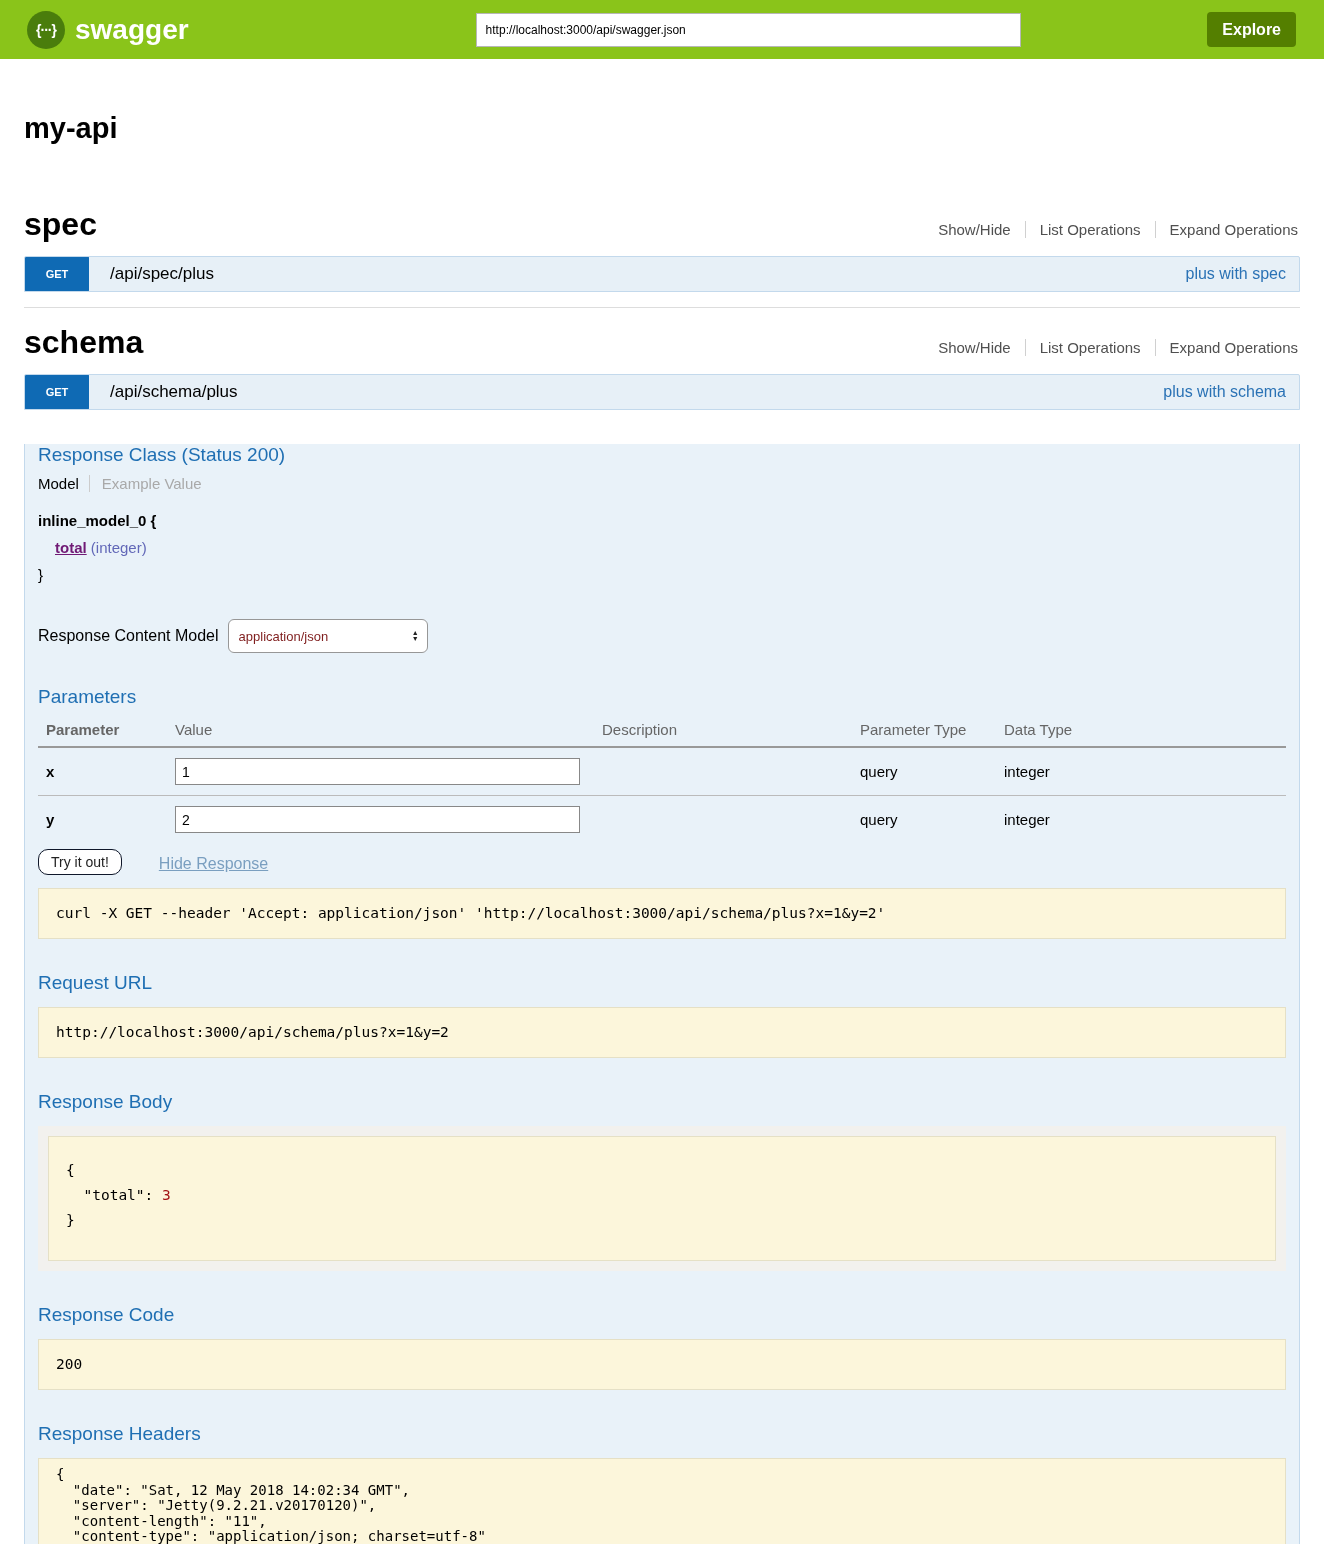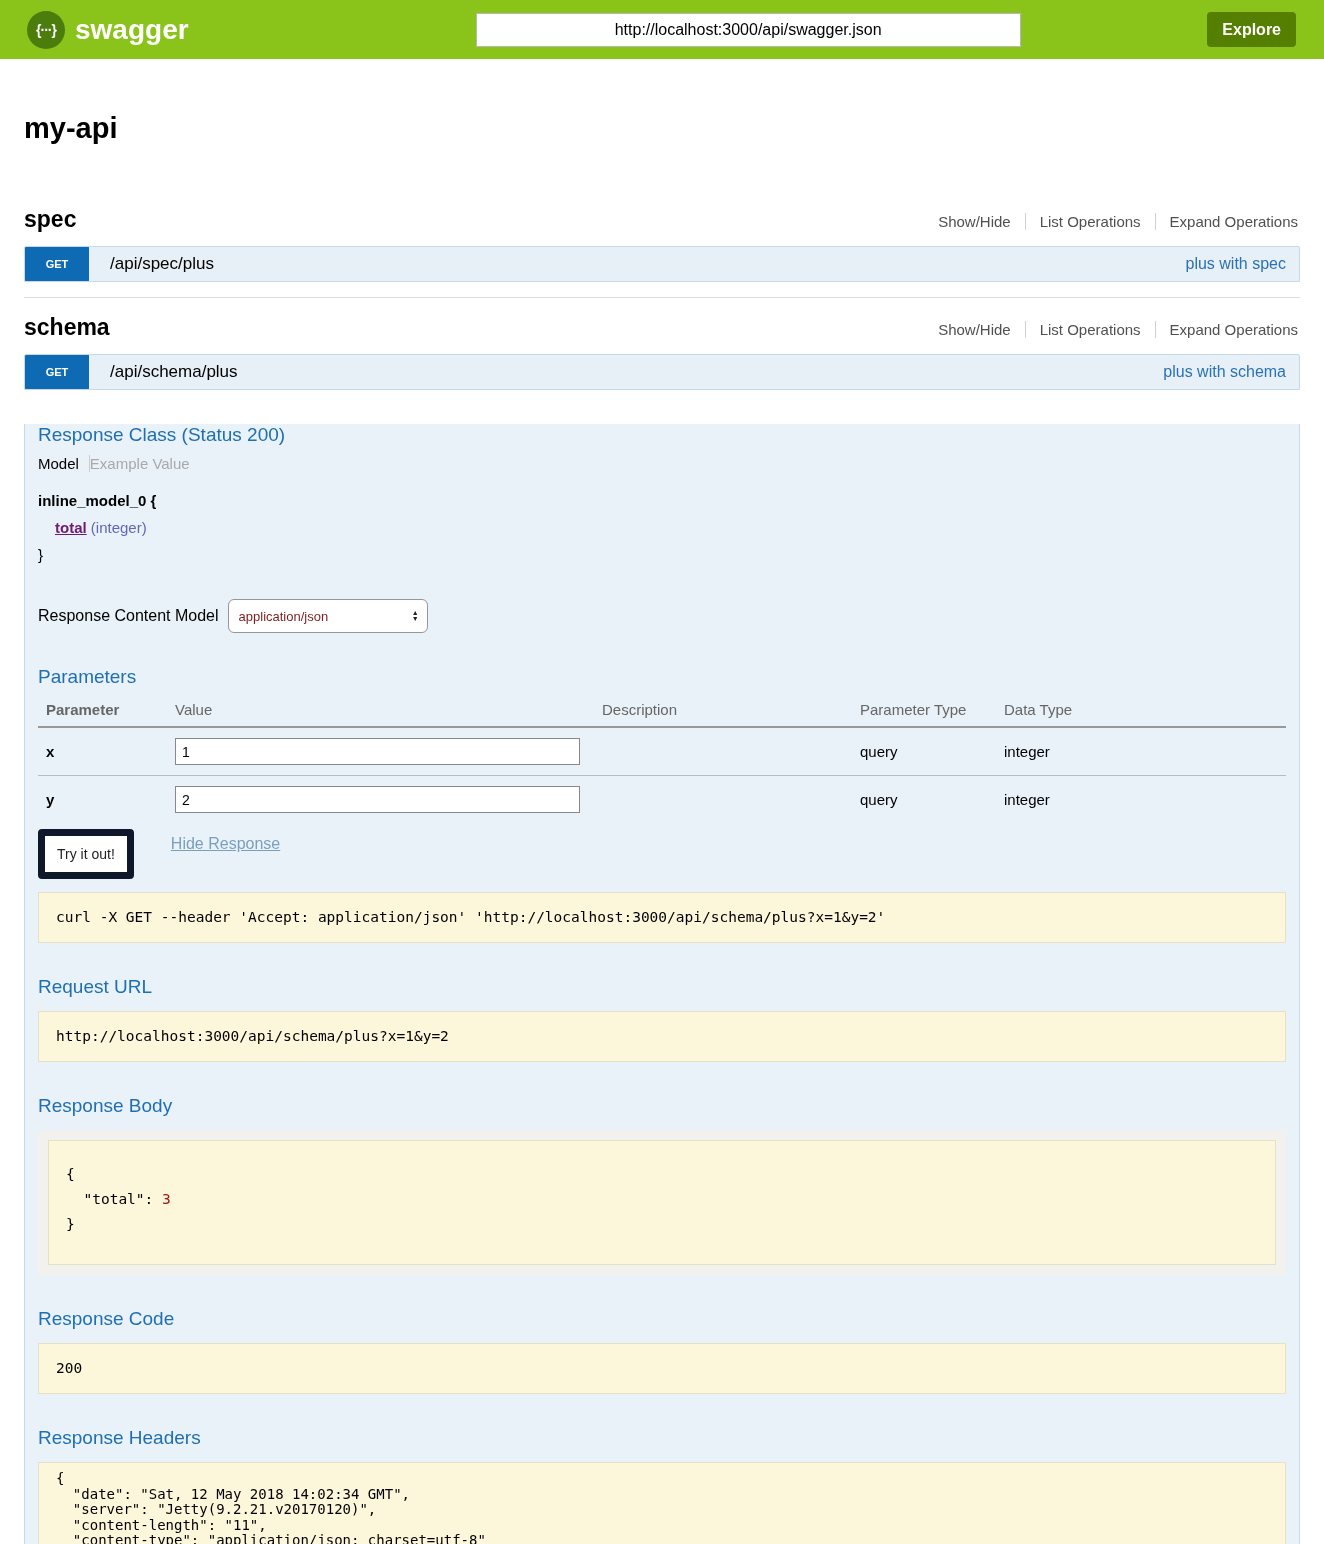--- a/index.html
+++ b/index.html
@@ -26,25 +26,24 @@
     display: flex; align-items: center; justify-content: center;
     color: #fff; font-weight: bold; font-size: 14px;
     letter-spacing: -1px;
   }
   .brand-text { color: #fff; font-size: 28px; font-weight: bold; letter-spacing: 0; }
   .url-input {
     margin-left: 287px;
     width: 545px; height: 34px;
     border: 1px solid #b7b7b7;
     padding: 4px 9px;
-    font-size: 16px;
+    font-size: 12px;
     font-family: "Liberation Sans", sans-serif;
     color: #000;
     background: #fff;
-    text-align: center;
   }
   .explore-btn {
     margin-left: auto;
     background: #547f00;
     color: #fff;
     font-weight: bold;
     font-size: 16px;
     border: none;
     border-radius: 4px;
     padding: 8px 15px;
@@ -56,21 +55,21 @@
   
   .main { margin: 0 24px; }
   .api-title { font-size: 29px; font-weight: bold; margin-top: 53px; }
 
   .section-head {
     display: flex;
     align-items: baseline;
     margin-top: 61px;
   }
   .section-head.second { margin-top: 16px; }
-  .section-title { font-size: 23px; font-weight: bold; color: #000; }
+  .section-title { font-size: 32px; font-weight: bold; color: #000; }
   .section-links { margin-left: auto; display: flex; align-items: center; font-size: 15px; }
   .section-links a {
     color: #505050; text-decoration: none; cursor: pointer;
     padding: 0 14px;
   }
   .section-links a + a { border-left: 1px solid #d0d0d0; }
   .section-links a:last-child { padding-right: 2px; }
 
   .op-row {
     margin-top: 13px;
@@ -125,21 +124,21 @@
   .panel-h {
     color: #1f6fb3;
     font-size: 19px;
     font-weight: 400;
     margin-top: 33px;
   }
   .panel-h.first { margin-top: 34px; }
 
   .model-tabs { display: flex; align-items: center; margin-top: 9px; font-size: 15px; }
   .tab-model { color: #000; padding-right: 10px; cursor: pointer; }
-  .tab-example { color: #a9a9a9; border-left: 1px solid #cccccc; cursor: pointer; }
+  .tab-example { color: #a9a9a9; padding-left: 12px; border-left: 1px solid #cccccc; cursor: pointer; }
 
   .model-signature { margin-top: 15px; font-size: 15px; line-height: 27px; color: #000; }
   .model-signature .model-name { font-weight: bold; }
   .model-signature .prop-line { padding-left: 17px; }
   .model-signature .prop-name { font-weight: bold; color: #701a75; text-decoration: underline; }
   .model-signature .prop-type { color: #6268b8; }
 
   .rct-row { margin-top: 31px; display: flex; align-items: center; }
   .rct-label { font-size: 16px; color: #000; }
   .rct-select-wrap { position: relative; margin-left: 9px; }
@@ -191,23 +190,23 @@
     padding: 2px 6px;
     font-size: 14px;
     font-family: "Liberation Sans", sans-serif;
     color: #000;
     background: #fff;
   }
 
   .actions-row { display: flex; align-items: center; margin-top: 6px; }
   .try-btn {
     background: #fff;
-    border: 7px solid #0f172a;
-    border-radius: 4px;
-    padding: 10px 12px;
+    border: 1px solid #0f172a;
+    border-radius: 10px;
+    padding: 4px 12px;
     font-size: 14px;
     color: #222;
     cursor: pointer;
     font-family: "Liberation Sans", sans-serif;
   }
   .hide-response-link {
     margin-left: 37px;
     align-self: flex-start;
     margin-top: 6px;
     font-size: 16px;

